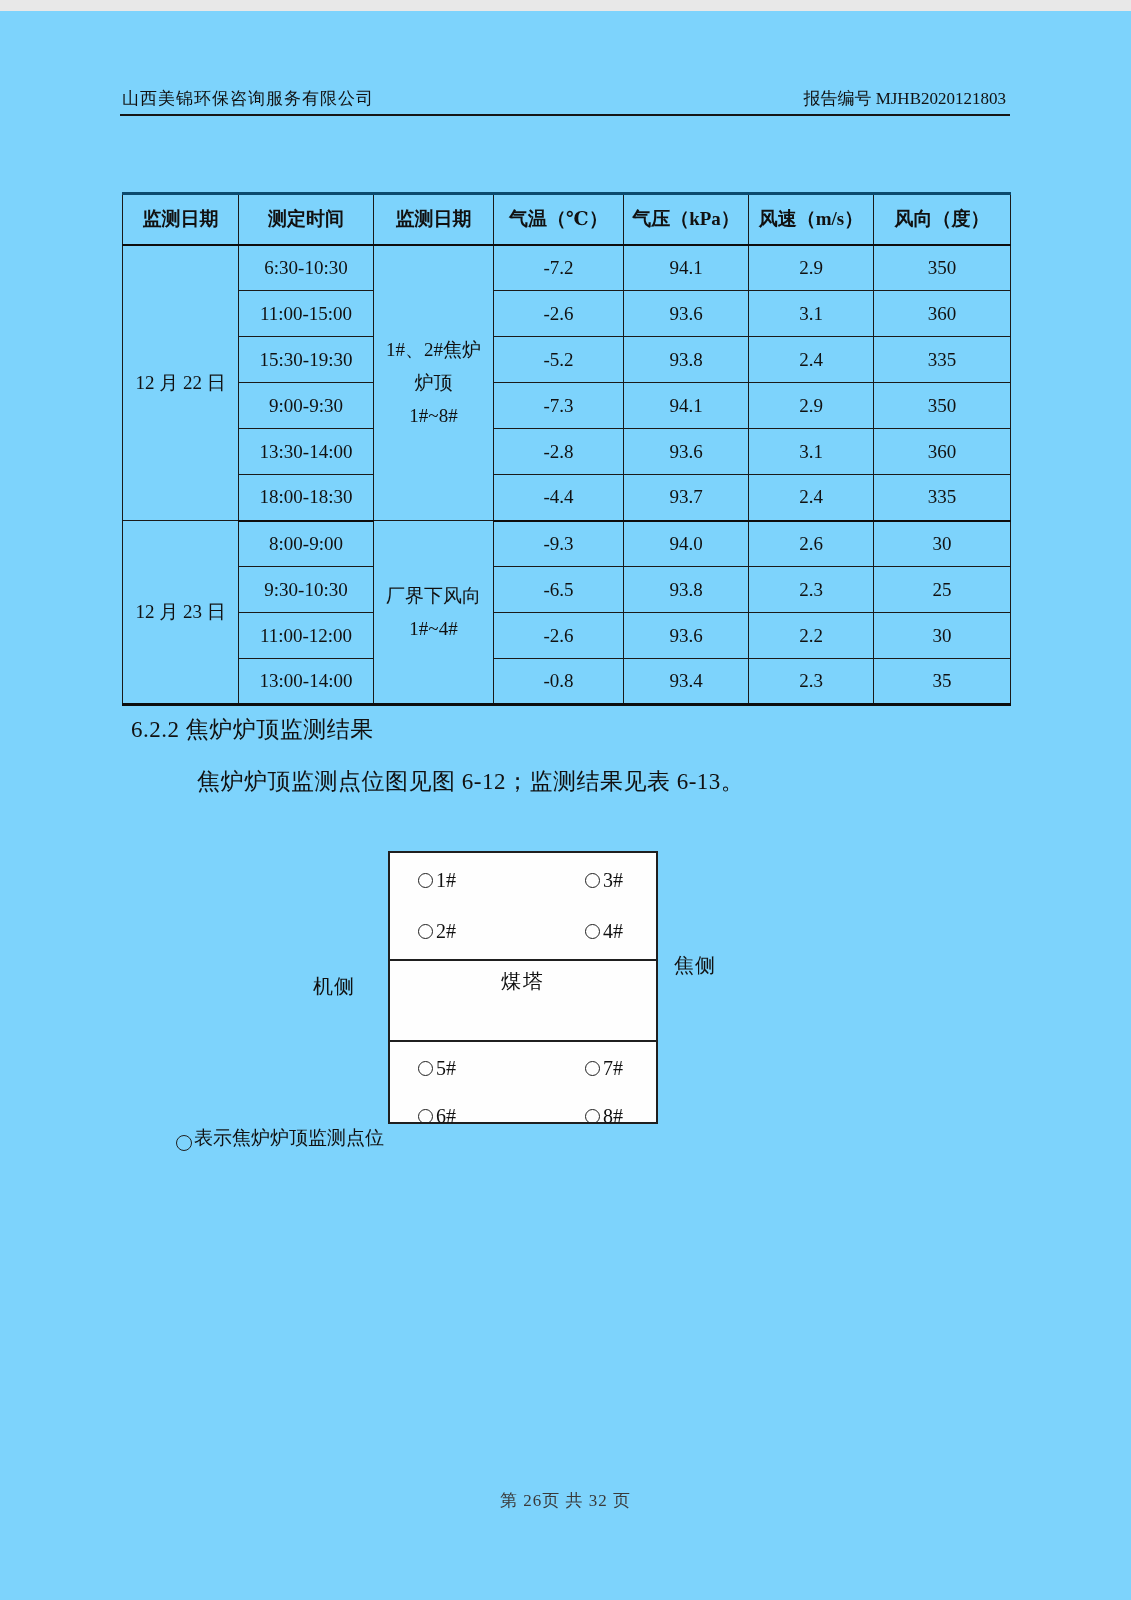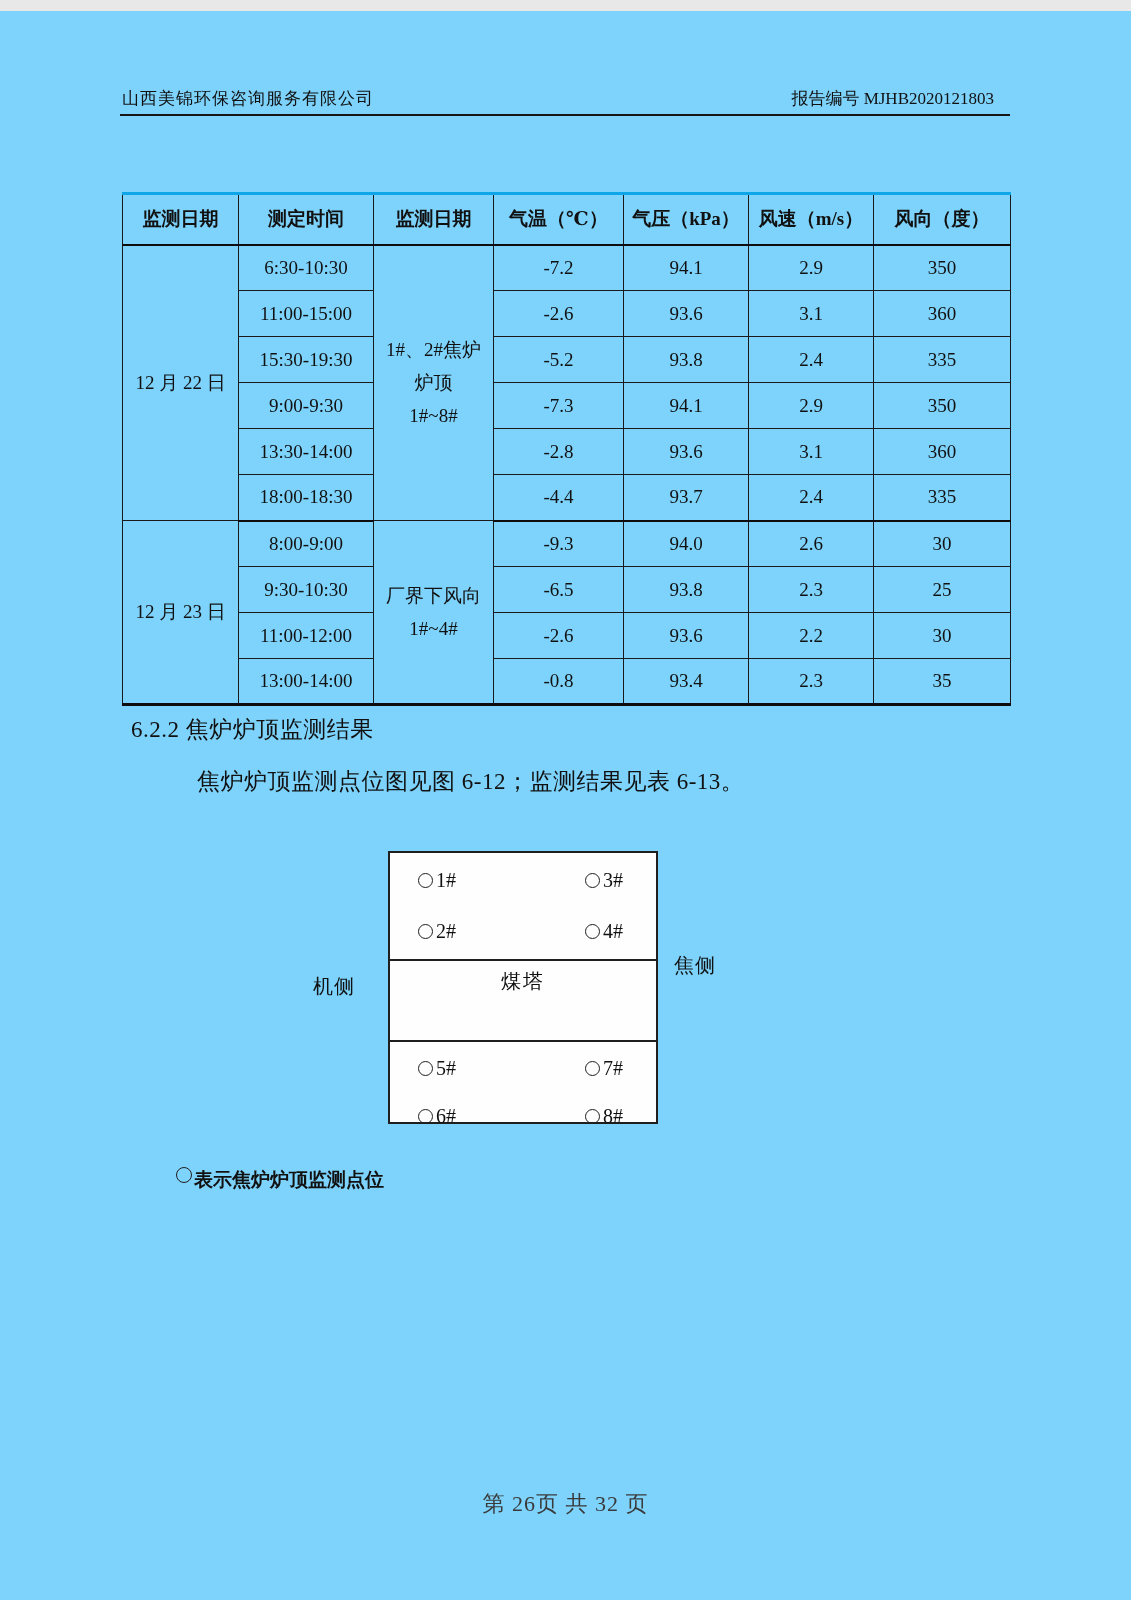--- a/index.html
+++ b/index.html
@@ -12,32 +12,32 @@
     background: #7dd3fc;
     font-family: "Liberation Serif", "DejaVu Serif", serif;
     color: #111;
     overflow: hidden;
     padding-left: 40px;
   }
 
   
   .page-header { position: absolute; top: 76px; left: 122px; right: 121px; height: 28px; }
   .company { position: absolute; left: 0; top: 0; font-size: 17px; letter-spacing: 1px; }
-  .report-no { position: absolute; right: 16px; top: 0; font-size: 17px; font-family: Liberation Serif, serif; }
+  .report-no { position: absolute; right: 4px; top: 0; font-size: 17px; font-family: Liberation Serif, serif; }
   .header-rule { position: absolute; top: 103px; left: 120px; width: 890px; height: 2px; background: #151515; }
 
   
   .doc-title { position: absolute; top: 128px; left: 0; width: 100%; text-align: center; font-size: 23px; font-weight: bold; }
   .doc-title .prefix { margin-right: 42px; }
 
   
   .met-table {
     position: absolute; left: 122px; top: 181px; width: 888px;
     border-collapse: collapse; table-layout: fixed;
-    border-top: 3px solid #0ea5e9;
+    border-top: 3px solid #0c4a6e;
     border-bottom: 3px solid #0d0d0d;
     border-radius: 27px;
   }
   .met-table th, .met-table td {
     border: 1px solid #1a1a1a;
     text-align: center; vertical-align: middle;
     font-size: 19px; padding: 0;
   }
   .met-table thead th { height: 51px; font-weight: bold; border-bottom: 2px solid #0d0d0d; }
   .met-table tbody td { height: 46px; }
@@ -67,27 +67,27 @@
   .pt.right { padding-left: 62px; }
   .circle {
     display: inline-block; width: 15px; height: 15px;
     border: 1.5px solid #1f1f1f; border-radius: 50%;
     margin-right: 3px; flex: 0 0 auto; background: transparent;
   }
   .side-label { position: absolute; font-size: 20px; letter-spacing: 1px; }
   .side-label.left { left: 313px; top: 962px; }
   .side-label.right { left: 674px; top: 941px; }
 
-  .fig-legend { position: absolute; left: 176px; top: 1156px; display: flex; align-items: flex-start; font-size: 19px; font-weight: bold; }
+  .fig-legend { position: absolute; left: 176px; top: 1114px; display: flex; align-items: flex-end; font-size: 19px; }
   .fig-legend .circle { width: 16px; height: 16px; margin-right: 2px; }
   .fig-caption { position: absolute; top: 1146px; left: 0; width: 100%; text-align: center; font-size: 22px; font-weight: bold; }
   .fig-caption .prefix { margin-right: 40px; }
 
   
-  .page-footer { position: absolute; top: 1478px; left: 0; width: 100%; text-align: center; font-size: 22px; color: #3a3a3a; letter-spacing: 1px; }
+  .page-footer { position: absolute; top: 1478px; left: 0; width: 100%; text-align: center; font-size: 17px; color: #3a3a3a; letter-spacing: 1px; }
 </style>
 </head>
 <body>
 
 <div class="page">
 
   <div class="page-header">
     <span class="company">山西美锦环保咨询服务有限公司</span>
     <span class="report-no">报告编号 MJHB2020121803</span>
   </div>

